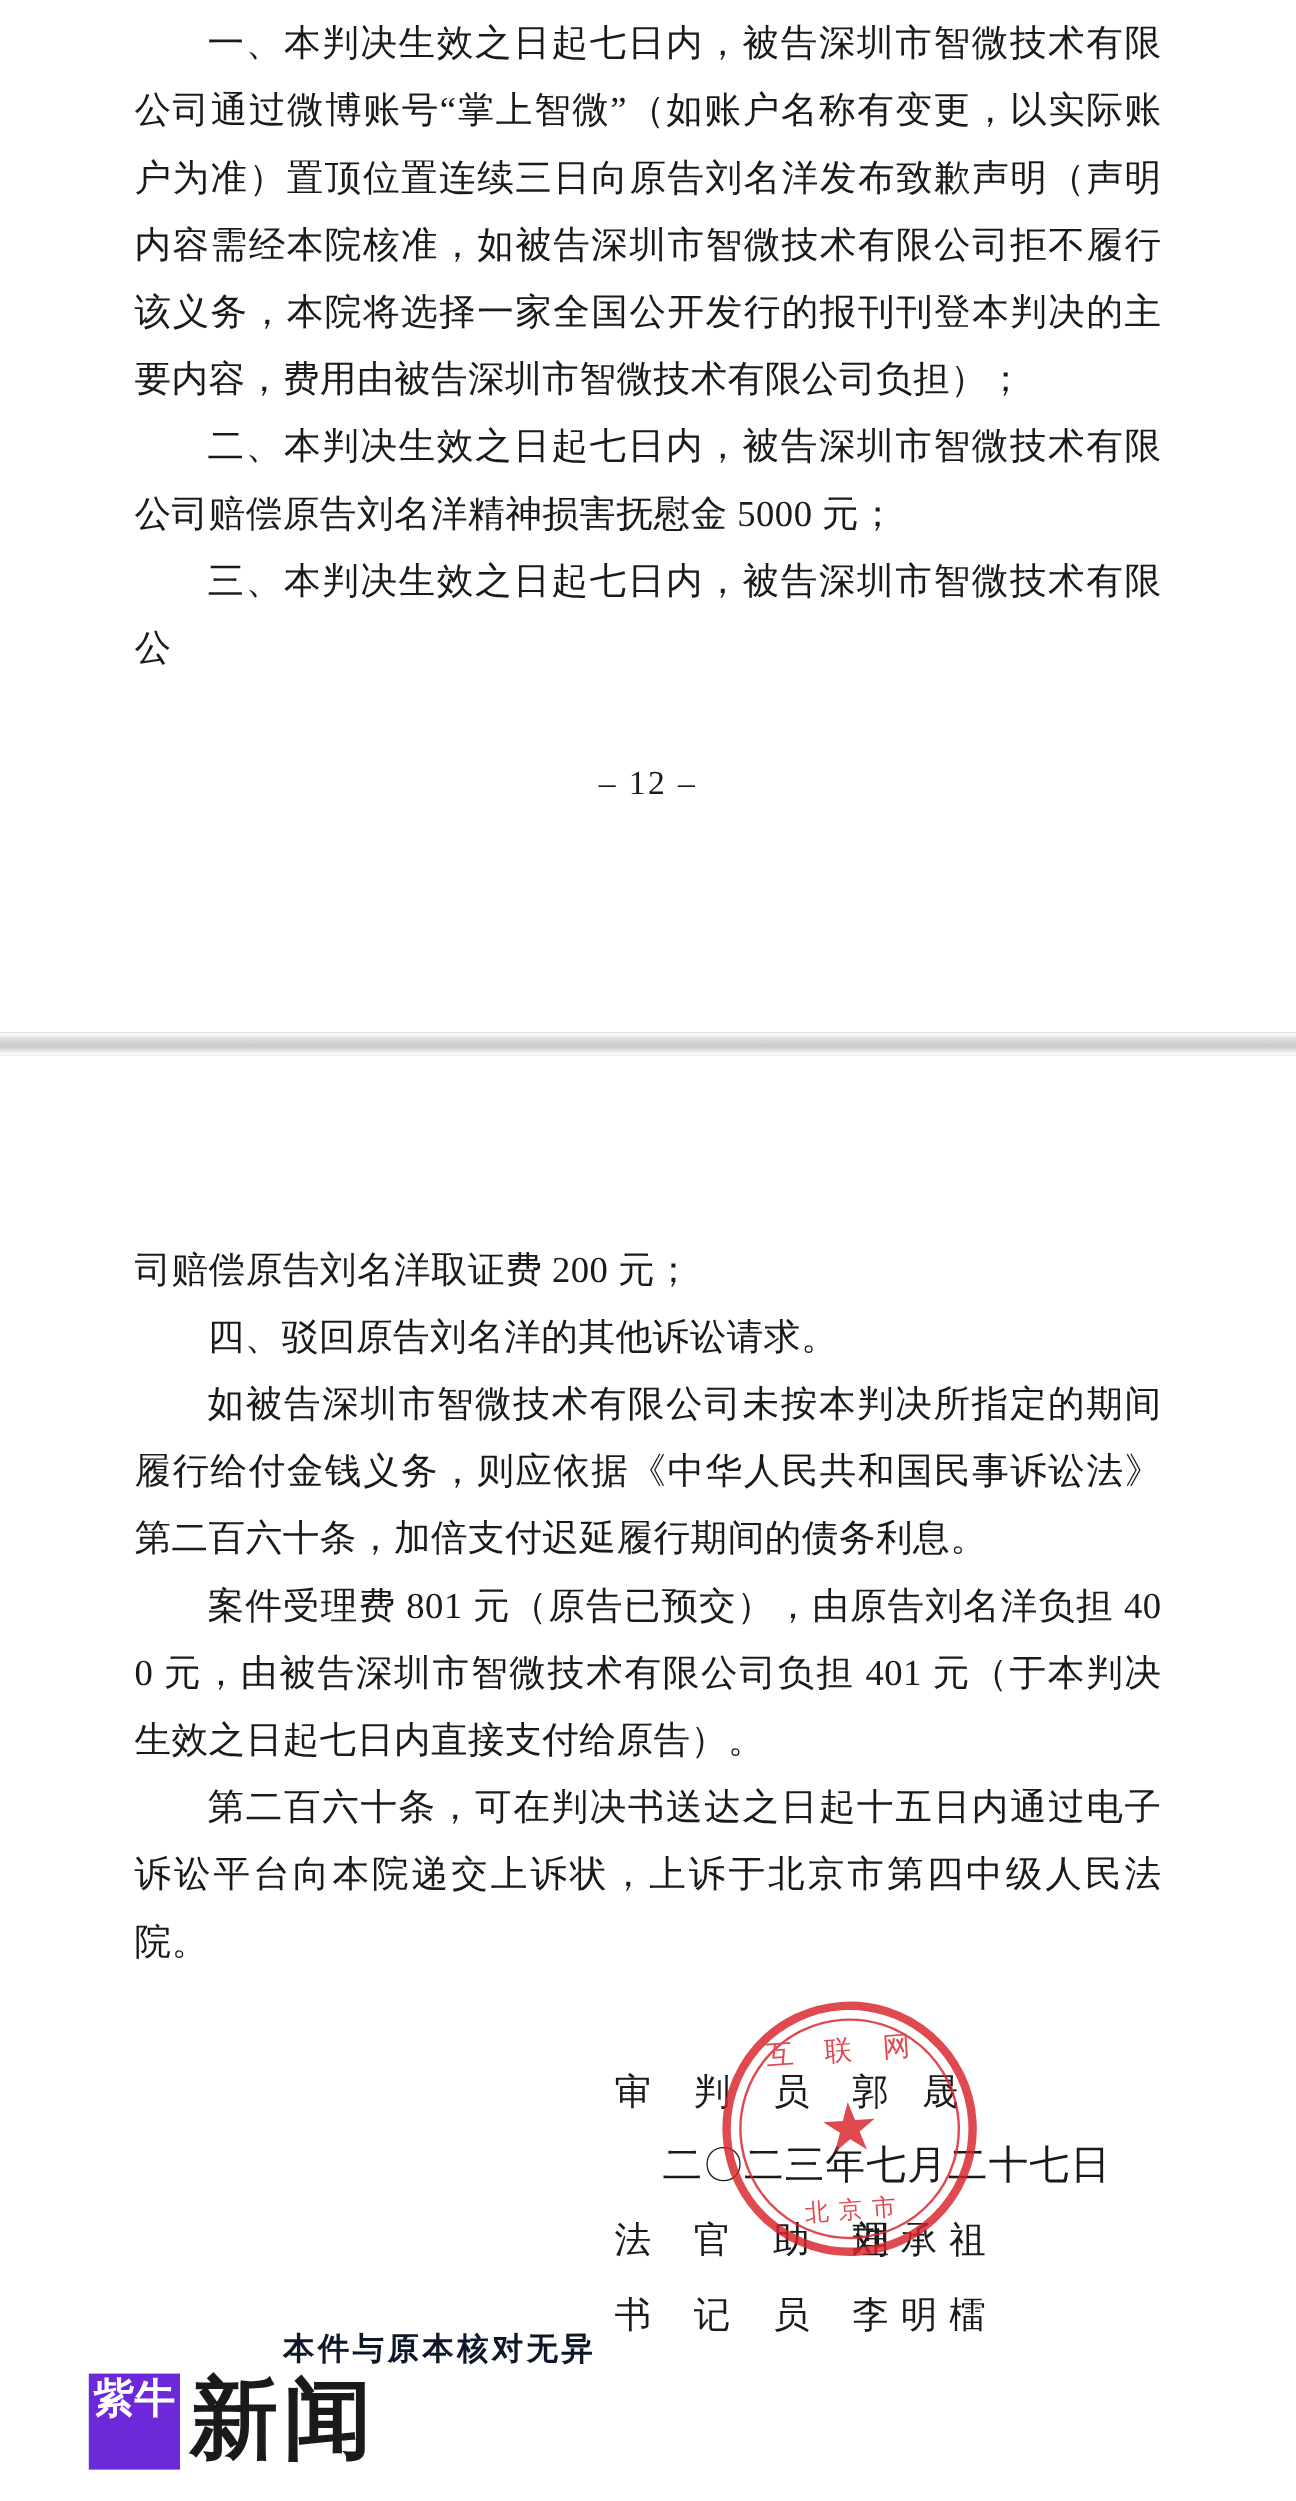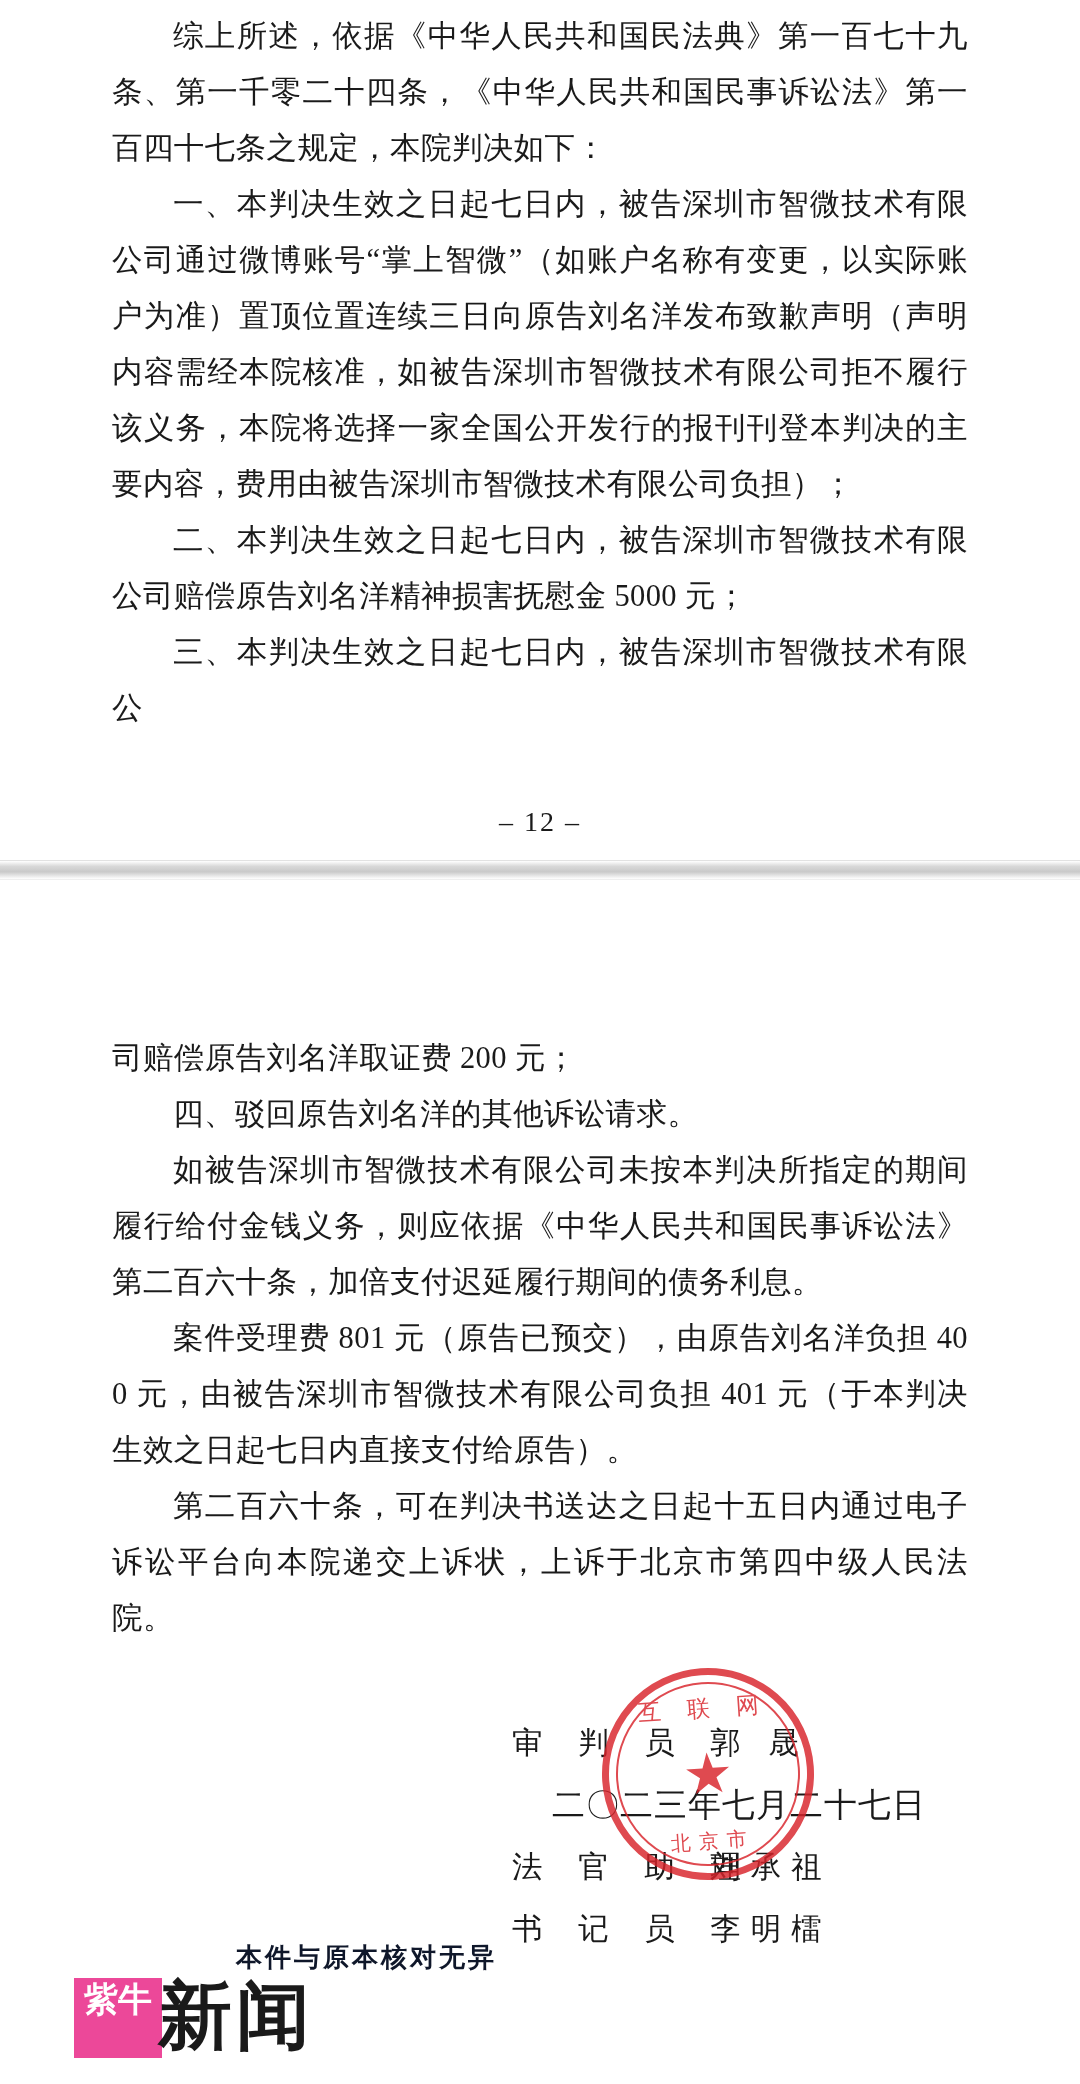--- a/index.html
+++ b/index.html
@@ -146,23 +146,23 @@
     color: #0f172a;
     font-size: 26px;
     font-weight: bold;
     letter-spacing: 3px;
     font-family: "Liberation Sans", sans-serif;
   }
   .wm-badge {
     position: absolute;
     left: 0;
     top: 38px;
-    width: 88px;
+    width: 76px;
     height: 80px;
-    background: #ec4899;
+    background: #6d28d9;
     color: #ffffff;
     font-size: 34px;
     font-weight: bold;
     line-height: 38px;
     text-align: center;
     padding-top: 2px;
     box-sizing: border-box;
     font-family: "Liberation Sans", sans-serif;
   }
   .wm-word {
@@ -174,21 +174,20 @@
     font-weight: bold;
     letter-spacing: 4px;
     line-height: 88px;
     font-family: "Liberation Sans", sans-serif;
   }
 </style>
 </head>
 <body>
 
 <div class="page page-one">
-  <p class="body-line indent para">综上所述，依据《中华人民共和国民法典》第一百七十九条、第一千零二十四条，《中华人民共和国民事诉讼法》第一百四十七条之规定，本院判决如下：</p>
   <p class="body-line indent para">一、本判决生效之日起七日内，被告深圳市智微技术有限公司通过微博账号“掌上智微”（如账户名称有变更，以实际账户为准）置顶位置连续三日向原告刘名洋发布致歉声明（声明内容需经本院核准，如被告深圳市智微技术有限公司拒不履行该义务，本院将选择一家全国公开发行的报刊刊登本判决的主要内容，费用由被告深圳市智微技术有限公司负担）；</p>
   <p class="body-line indent para">二、本判决生效之日起七日内，被告深圳市智微技术有限公司赔偿原告刘名洋精神损害抚慰金 5000 元；</p>
   <p class="body-line indent para">三、本判决生效之日起七日内，被告深圳市智微技术有限公</p>
   <div class="pagenum">– 12 –</div>
 </div>
 
 <div class="divider"></div>
 
 <div class="page page-two">
   <p class="body-line para">司赔偿原告刘名洋取证费 200 元；</p>

